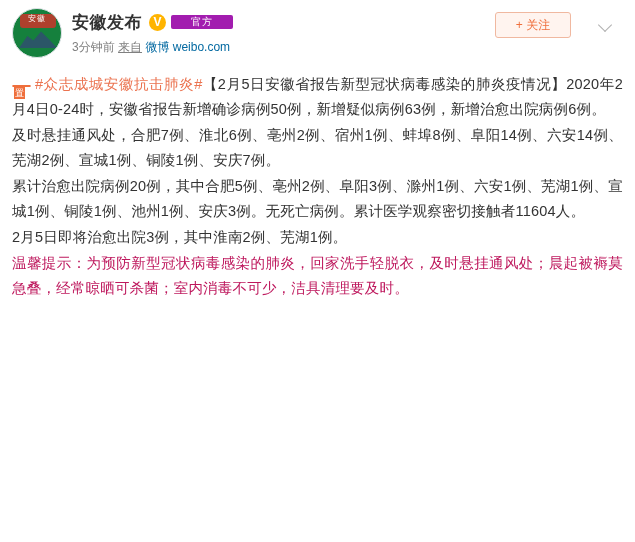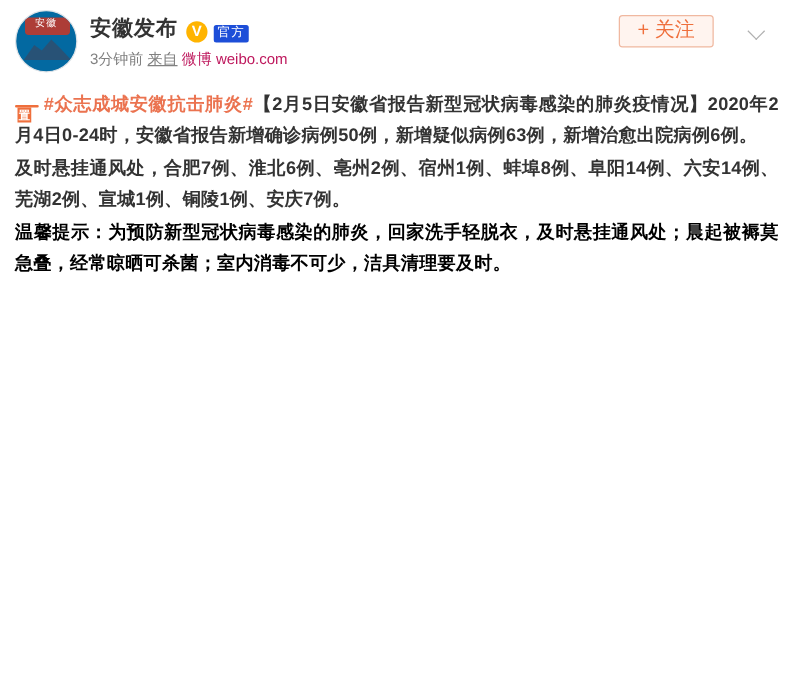--- a/index.html
+++ b/index.html
@@ -31,21 +31,21 @@
   .avatar-wrap {
     width: 50px;
     height: 50px;
     position: relative;
     flex: 0 0 auto;
   }
   .avatar {
     width: 50px;
     height: 50px;
     border-radius: 50%;
-    background: #0369a1;
+    background: #15803d;
     border: 1px solid #dfe4e8;
     box-sizing: border-box;
     overflow: hidden;
     position: relative;
   }
   .avatar .mountain {
     position: absolute;
     left: 6px;
     bottom: 9px;
     width: 38px;
@@ -72,21 +72,21 @@
     font-size: 8px;
     letter-spacing: 1px;
   }
   .head-text {
     margin-left: 10px;
     flex: 1 1 auto;
     padding-top: 2px;
   }
   .name-row {
     display: flex;
-    align-items: flex-end;
+    align-items: center;
     height: 24px;
   }
   .uname {
     font-size: 17px;
     color: #333333;
     font-weight: bold;
     letter-spacing: .5px;
   }
   .verify-v {
     margin-left: 7px;
@@ -96,51 +96,51 @@
     background: #ffb400;
     color: #ffffff;
     font-size: 12px;
     font-weight: bold;
     line-height: 17px;
     text-align: center;
     display: inline-block;
   }
   .verify-tag {
     margin-left: 5px;
-    background: #1d4ed8;
+    background: #a21caf;
     color: #ffffff;
     font-size: 10px;
     line-height: 14px;
-    padding: 0 3px;
+    padding: 0 20px;
     border-radius: 2px;
     letter-spacing: 1px;
   }
   .meta-row {
     margin-top: 5px;
     font-size: 12px;
     color: #808080;
   }
   .meta-row .src {
     color: #808080;
     text-decoration: underline;
   }
   .meta-row .srclink {
-    color: #be185d;
+    color: #0369a1;
   }
   .follow-btn {
     position: absolute;
     right: 52px;
     top: 4px;
     width: 76px;
     height: 26px;
     border: 1px solid #f0b8a0;
     border-radius: 3px;
     background: #fff4ef;
     color: #ef6f3c;
-    font-size: 16px;
+    font-size: 12px;
     line-height: 24px;
     text-align: center;
     box-sizing: border-box;
     cursor: pointer;
   }
   .more-arrow {
     position: absolute;
     right: 10px;
     top: 10px;
     width: 14px;
@@ -158,21 +158,20 @@
     border-bottom: 1px solid #b0b0b0;
     transform: rotate(45deg);
   }
   
   .content {
     margin-top: 10px;
     font-size: 14.5px;
     line-height: 25px;
     color: #333333;
     letter-spacing: .2px;
-    font-weight: bold;
   }
   .content p {
     margin: 0 0 1px 0;
     text-align: justify;
   }
   .pin-badge {
     display: inline-block;
     border: 1px solid #ef6f3c;
     color: #ef6f3c;
     font-size: 11px;
@@ -199,21 +198,21 @@
     left: 2px;
     top: 0px;
     font-size: 9px;
     color: #ffffff;
     line-height: 14px;
   }
   .topic {
     color: #eb7350;
   }
   .tip {
-    color: #000000;
+    color: #be185d;
   }
 </style>
 </head>
 <body>
 
 <div class="post">
 
   <div class="header">
 
     <div class="avatar-wrap">
@@ -239,16 +238,18 @@
 
     <div class="follow-btn">+ 关注</div>
     <div class="more-arrow"></div>
   </div>
 
   <div class="content">
     <p>
       <span class="pin-badge"></span><span class="topic">#众志成城安徽抗击肺炎#</span><span>【2月5日安徽省报告新型冠状病毒感染的肺炎疫情况】</span><span>2020年2月4日0-24时，安徽省报告新增确诊病例50例，新增疑似病例63例，新增治愈出院病例6例。</span>
     </p>
     <p>及时悬挂通风处，合肥7例、淮北6例、亳州2例、宿州1例、蚌埠8例、阜阳14例、六安14例、芜湖2例、宣城1例、铜陵1例、安庆7例。</p>
+    <p>累计治愈出院病例20例，其中合肥5例、亳州2例、阜阳3例、滁州1例、六安1例、芜湖1例、宣城1例、铜陵1例、池州1例、安庆3例。无死亡病例。累计医学观察密切接触者11604人。</p>
+    <p>2月5日即将治愈出院3例，其中淮南2例、芜湖1例。</p>
     <p class="tip">温馨提示：为预防新型冠状病毒感染的肺炎，回家洗手轻脱衣，及时悬挂通风处；晨起被褥莫急叠，经常晾晒可杀菌；室内消毒不可少，洁具清理要及时。</p>
   </div>
 
 </div>
 
 </body></html>

